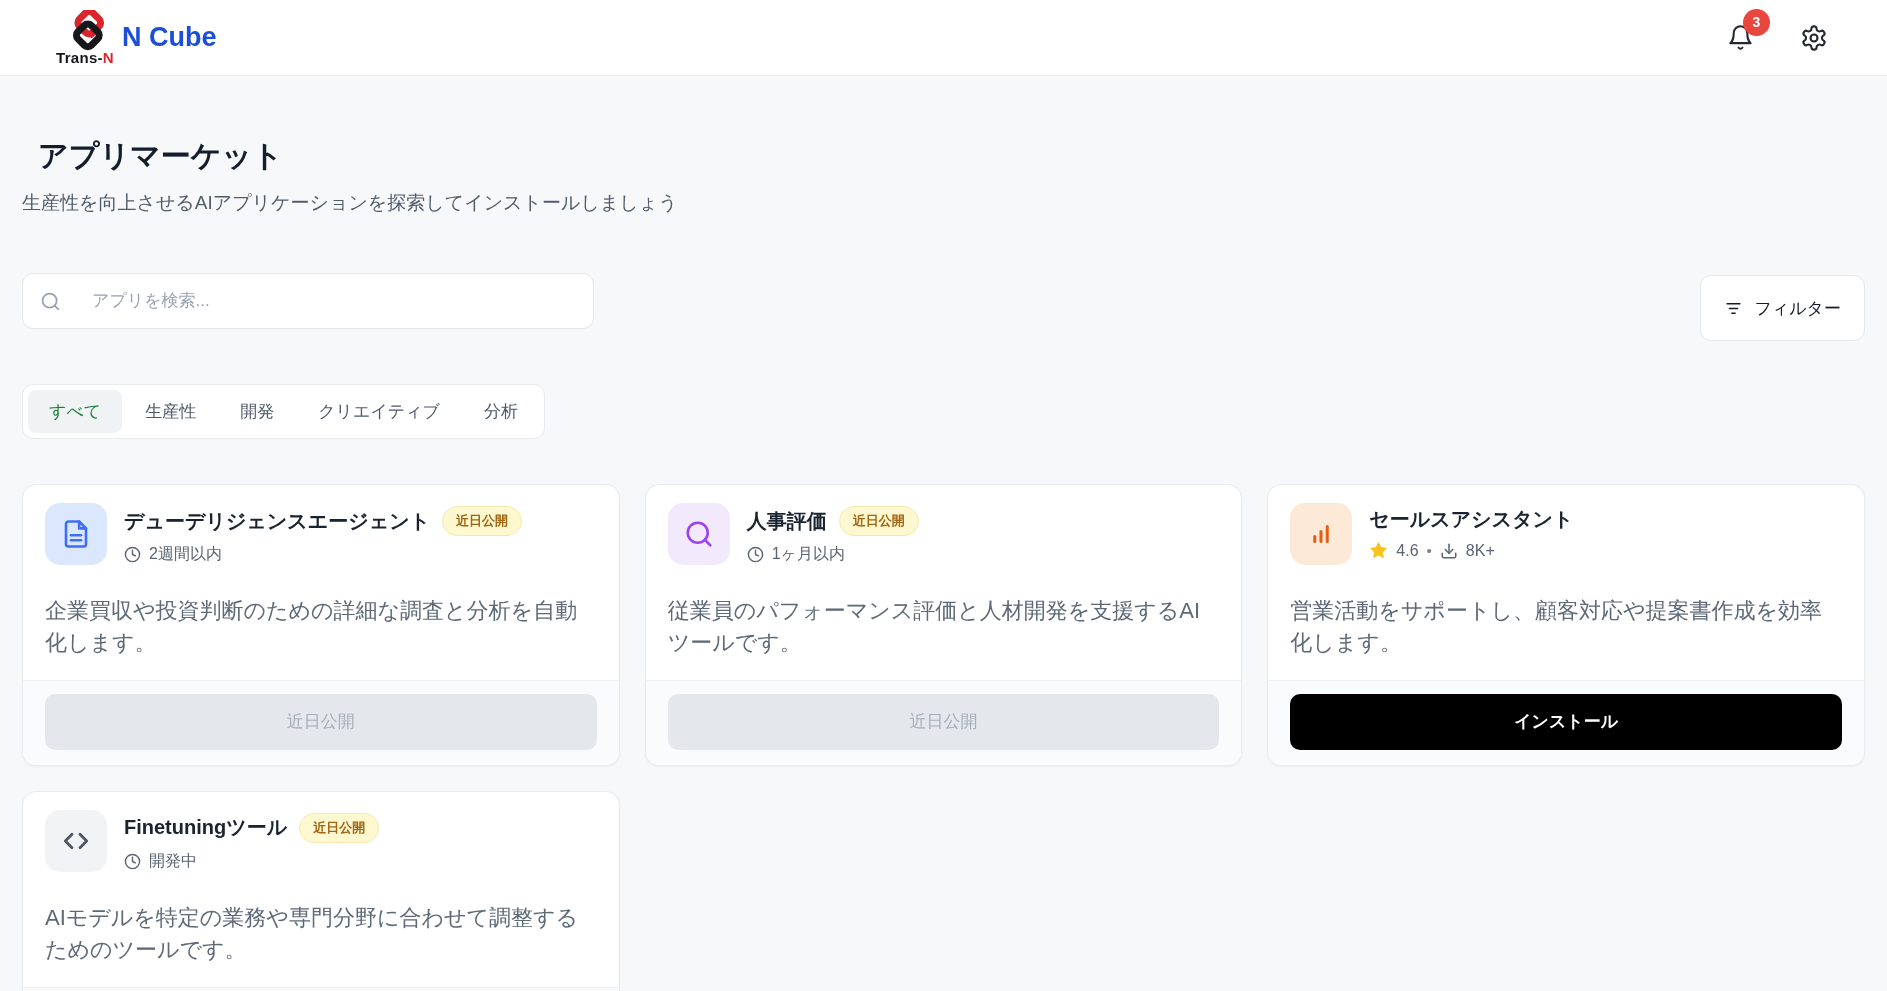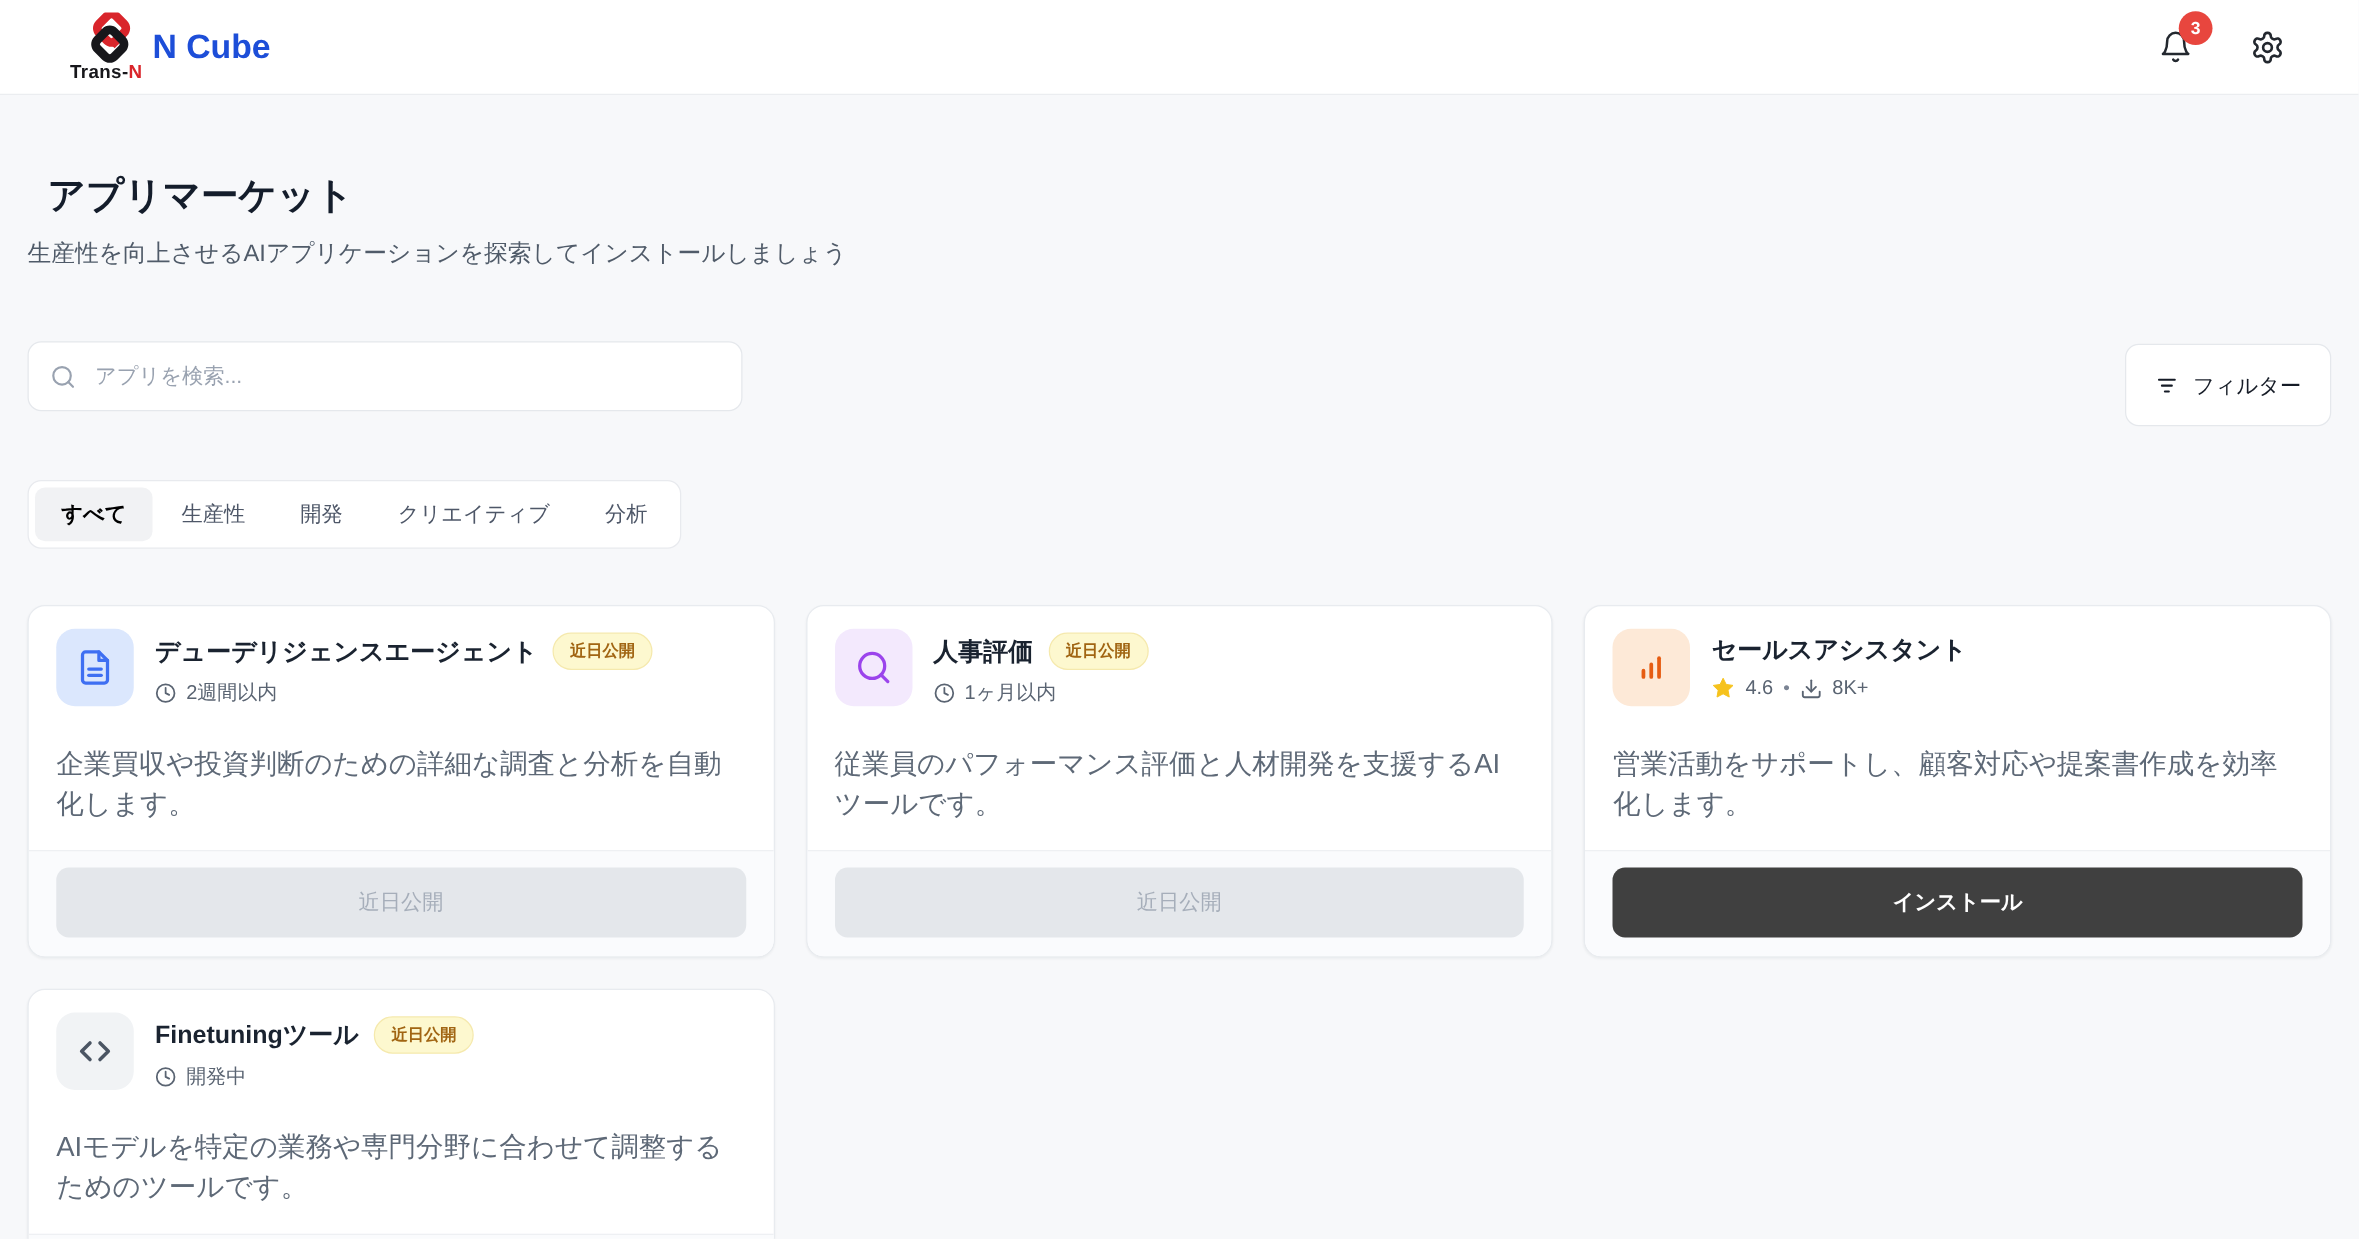--- a/index.html
+++ b/index.html
@@ -28,37 +28,37 @@
     width:27px; height:27px; border-radius:50%; display:flex; align-items:center; justify-content:center;
     font-size:14px; font-weight:700;
   }
   
   .main{ padding:0 22px; }
   .page-title{ margin:60px 16px 0; font-size:30px; font-weight:700; color:#141d2b; }
   .page-subtitle{ margin:13px 0 0; font-size:19px; color:#505b69; }
   .toolbar{ margin-top:57px; display:flex; align-items:flex-start; justify-content:space-between; }
   .searchbox{
     width:572px; height:56px; background:#fff; border:1px solid #e5e8ec; border-radius:11px;
-    display:flex; align-items:center; gap:13px; padding:0 17px; color:#99a2b0;
+    display:flex; align-items:center; gap:29px; padding:0 17px; color:#99a2b0;
   }
   .searchbox input{ border:none; outline:none; flex:1; font-size:17px; color:#1c2736; background:transparent; font-family:inherit; }
   .searchbox input::placeholder{ color:#99a2b0; }
   .filter-btn{
     height:66px; margin-top:2px; padding:0 23px; background:#fff; border:1px solid #e5e8ec; border-radius:11px;
     display:flex; align-items:center; gap:11px; font-size:17px; color:#151b26; cursor:pointer; font-family:inherit;
   }
   .tabs{
     margin-top:43px; display:inline-flex; background:#fff; border:1px solid #e8eaee;
     border-radius:11px; padding:5px; gap:2px;
   }
   .tab{
     border:none; background:transparent; padding:10px 21px; font-size:17px; color:#4e5768;
     border-radius:8px; cursor:pointer; font-family:inherit; white-space:nowrap;
   }
-  .tab.active{ background:#f1f2f4; color:#000000; font-weight:700; }
+  .tab.active{ background:#f1f2f4; color:#15803d; font-weight:400; }
   
   .grid{ margin-top:45px; display:grid; grid-template-columns:repeat(3,1fr); gap:25px; }
   .card{
     background:#fff; border:1px solid #e8ebef; border-radius:14px;
     display:flex; flex-direction:column; overflow:hidden;
     box-shadow:0 1px 2px rgba(23,32,48,.05);
   }
   .card-body{ padding:18px 22px 21px; flex:1; }
   .card-head{ display:flex; gap:17px; }
   .app-icon{ width:62px; height:62px; border-radius:15px; display:flex; align-items:center; justify-content:center; flex:none; }
@@ -75,21 +75,21 @@
   }
   .meta{ margin-top:8px; display:flex; align-items:center; gap:8px; font-size:16px; color:#5a6472; }
   .meta .dot{ color:#7b8494; font-size:15px; }
   .star{ color:#f6c21c; display:flex; }
   .dl-icon{ display:flex; color:#5a6472; }
   .clock{ display:flex; color:#5a6472; }
   .desc{ margin:30px 0 0; font-size:22px; line-height:1.45; color:#5e6977; }
   .card-footer{ border-top:1px solid #eef0f3; background:#fafbfd; padding:13px 22px 15px; }
   .btn{ width:100%; height:56px; border:none; border-radius:10px; font-size:17px; font-family:inherit; }
   .btn.disabled{ background:#e4e7eb; color:#a6aeba; font-weight:500; cursor:default; }
-  .btn.primary{ background:#404040; color:#fff; font-weight:700; cursor:pointer; }
+  .btn.primary{ background:#000000; color:#fff; font-weight:700; cursor:pointer; }
   svg{ display:block; }
 </style>
 </head>
 <body>
 
 <header class="header">
   <div class="logo">
     <svg width="58" height="42" viewBox="0 0 58 42">
       <g transform="rotate(45 29 19)" fill="none" stroke-linejoin="round">
         <rect x="18" y="2" width="19" height="19" rx="5" stroke="#d9252b" stroke-width="7"></rect>

